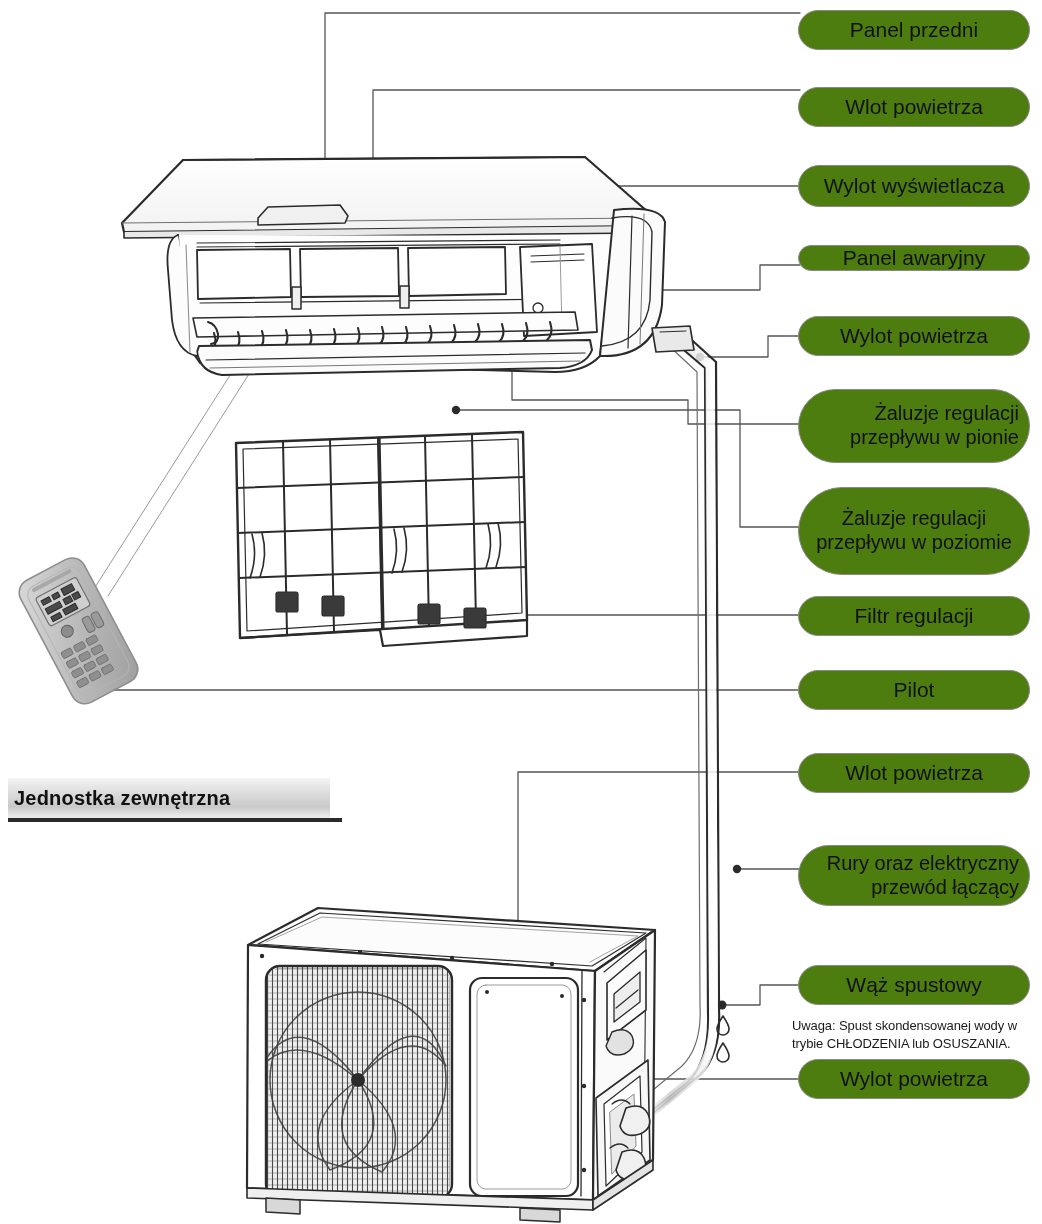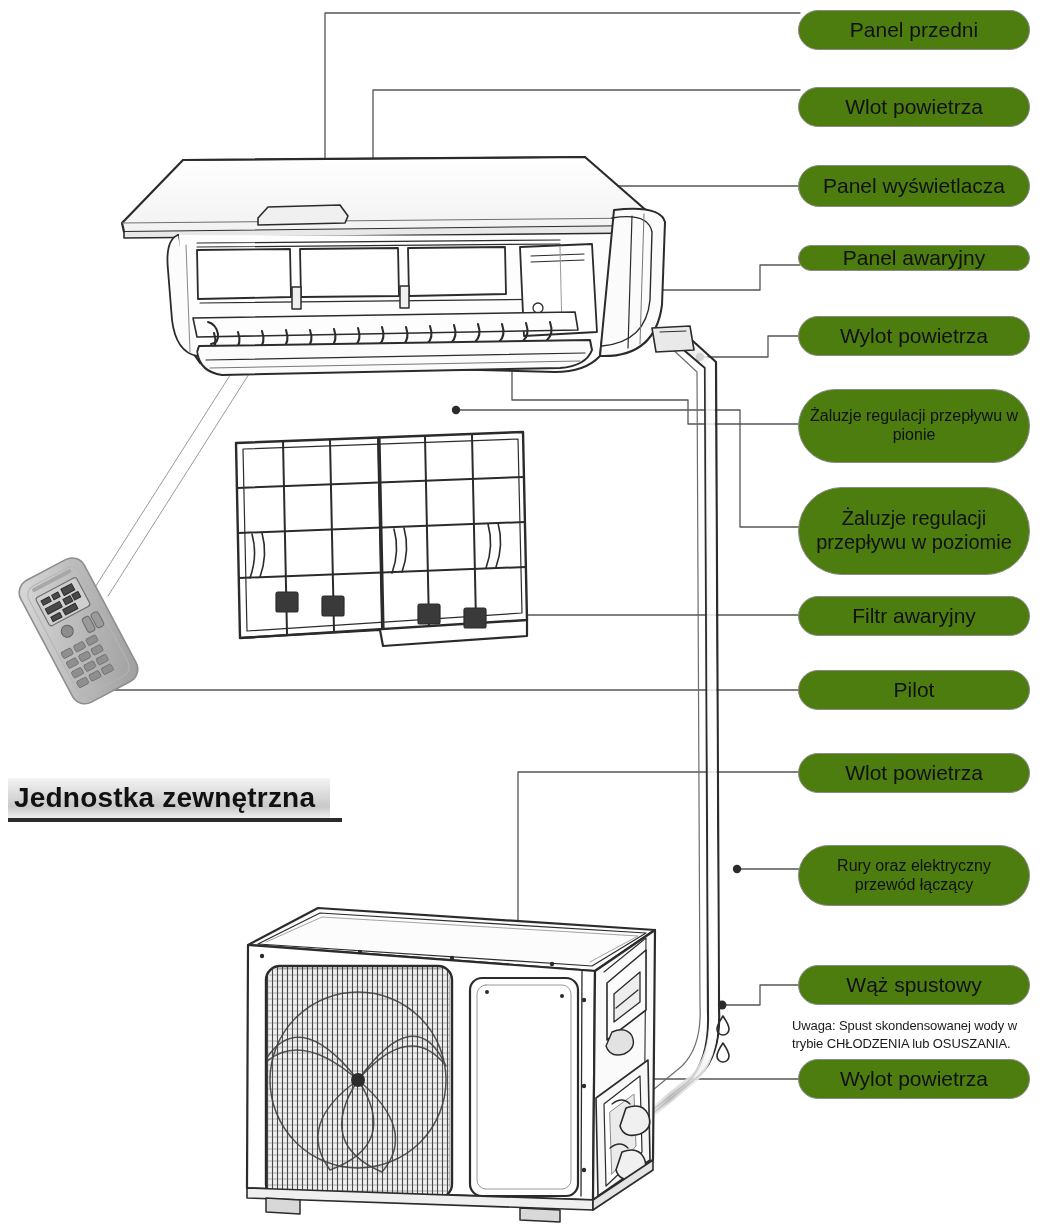--- a/index.html
+++ b/index.html
@@ -35,21 +35,21 @@
     display: flex;
     align-items: center;
     justify-content: center;
     text-align: center;
     color: #111111;
     line-height: 1.18;
     font-size: 21px;
     padding: 12px 10px;
     z-index: 30;
   }
-  .pill.two  { font-size: 16px; }
+  .pill.two  { font-size: 20px; text-align: right; }
   .pill.three{ font-size: 20px; }
   .note {
     position: absolute;
     z-index: 30;
     font-size: 13px;
     line-height: 1.35;
     color: #1a1a1a;
     letter-spacing: -0.1px;
     width: 246px;
   }
@@ -60,21 +60,21 @@
     top: 778px;
     width: 322px;
     height: 40px;
     z-index: 30;
     background: linear-gradient(180deg,#f4f4f4 0%,#dcdcdc 38%,#c9c9c9 72%,#efefef 100%);
     border-bottom: 4px solid #2b2b2b;
     display: flex;
     align-items: center;
   }
   #section-heading span {
-    font-size: 28px;
+    font-size: 20px;
     font-weight: bold;
     color: #111111;
     padding-left: 6px;
     letter-spacing: 0.2px;
   }
   #section-heading::after {
     content: "";
     position: absolute;
     left: 0;
     right: -12px;
@@ -415,41 +415,41 @@
 
   <div class="pill" style="left:798px; top:10px; width:232px; height:40px;">
     <span>Panel przedni</span>
   </div>
 
   <div class="pill" style="left:798px; top:87px; width:232px; height:40px;">
     <span>Wlot powietrza</span>
   </div>
 
   <div class="pill" style="left:798px; top:165px; width:232px; height:42px;">
-    <span>Panel wyświetlacza</span>
+    <span>Wylot wyświetlacza</span>
   </div>
 
   <div class="pill" style="left:798px; top:245px; width:232px; height:25px;">
     <span>Panel awaryjny</span>
   </div>
 
   <div class="pill" style="left:798px; top:316px; width:232px; height:40px;">
     <span>Wylot powietrza</span>
   </div>
 
   <div class="pill two" style="left:798px; top:389px; width:232px; height:74px;">
     <span>Żaluzje regulacji przepływu w pionie</span>
   </div>
 
   <div class="pill three" style="left:798px; top:487px; width:232px; height:88px;">
     <span>Żaluzje regulacji przepływu w poziomie</span>
   </div>
 
   <div class="pill" style="left:798px; top:596px; width:232px; height:40px;">
-    <span>Filtr awaryjny</span>
+    <span>Filtr regulacji</span>
   </div>
 
   <div class="pill" style="left:798px; top:670px; width:232px; height:40px;">
     <span>Pilot</span>
   </div>
 
   <div class="pill" style="left:798px; top:753px; width:232px; height:40px;">
     <span>Wlot powietrza</span>
   </div>
 

